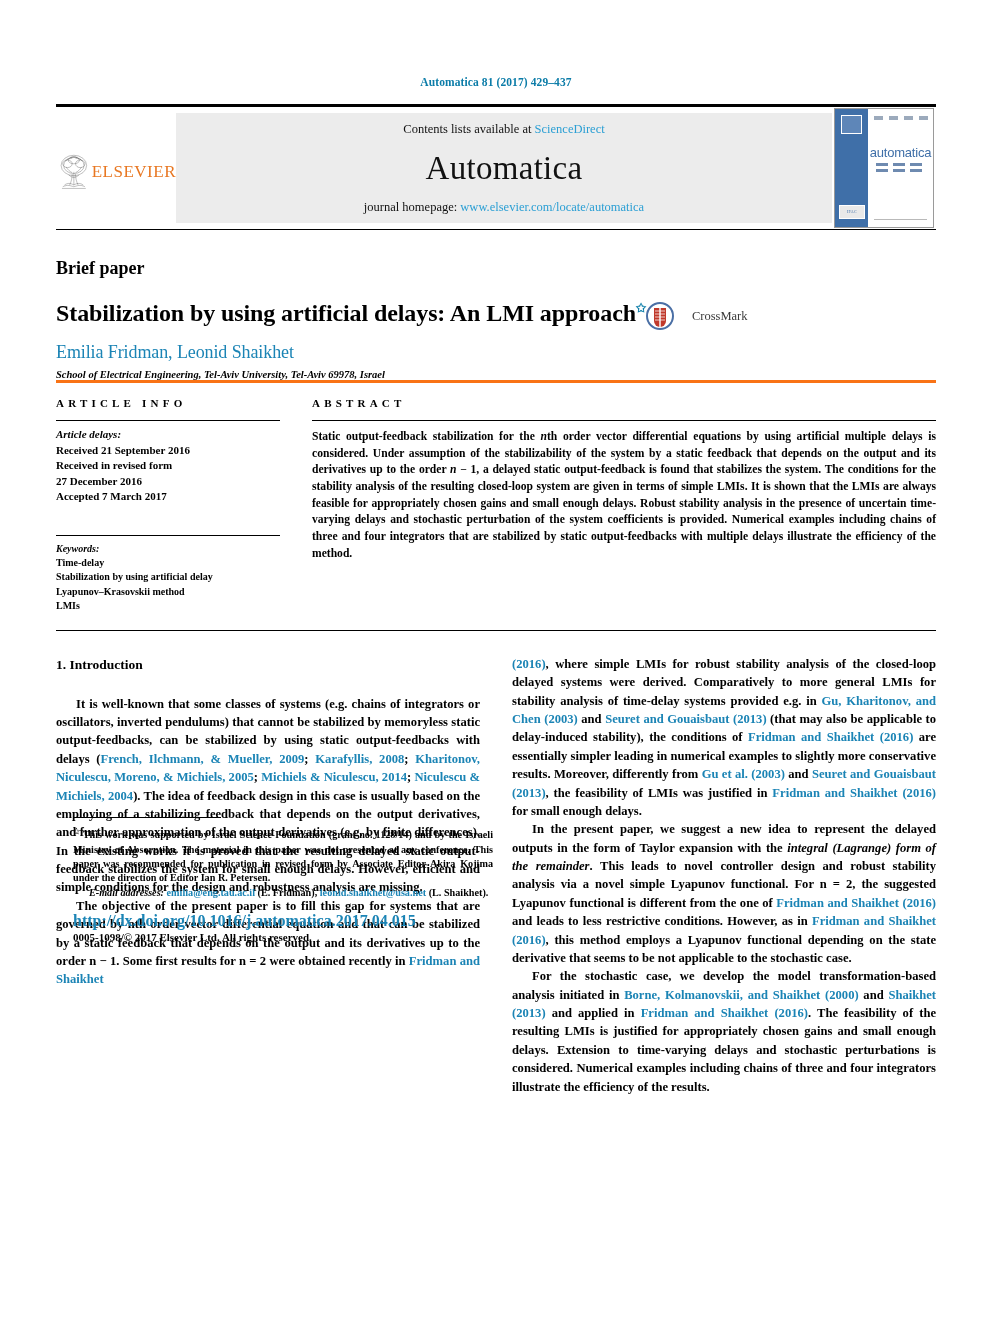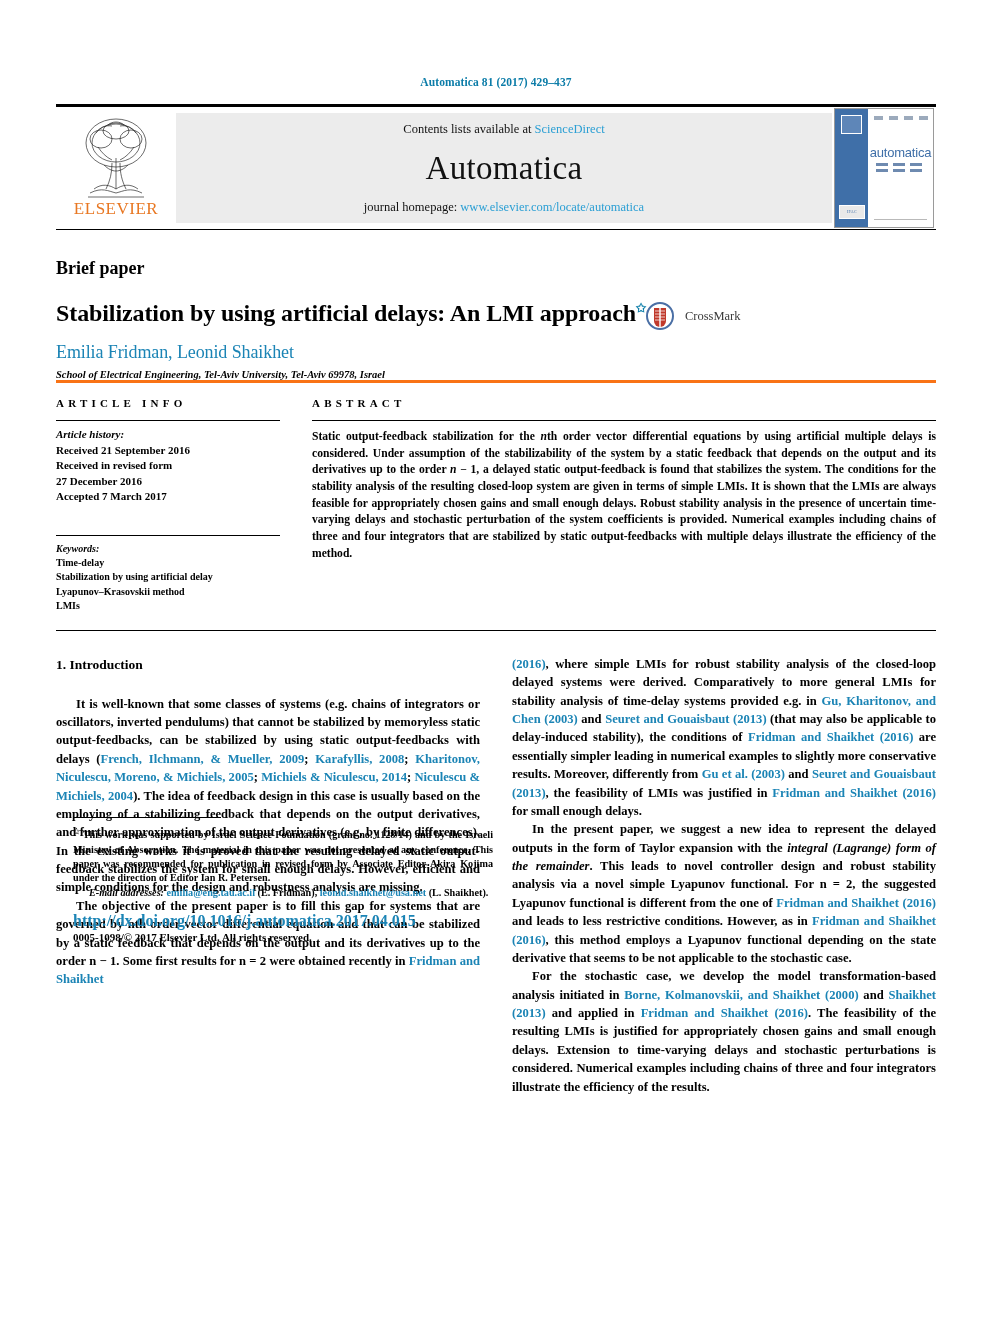--- a/index.html
+++ b/index.html
@@ -41,21 +41,20 @@
     border-bottom: 1px solid #000;
     height: 122px;
     display: flex;
     align-items: stretch;
     position: relative;
   }
   .elsevier-logo {
     width: 120px;
     flex: 0 0 120px;
     display: flex;
-    flex-direction: column;
     align-items: center;
     justify-content: flex-start;
     padding-top: 6px;
     box-sizing: border-box;
   }
   .elsevier-logo svg { display:block; }
   .elsevier-word {
     font-family: "Liberation Serif", serif;
     font-size: 17px;
     letter-spacing: .5px;
@@ -179,21 +178,21 @@
     max-width: 760px;
   }
   .paper-title .star {
     font-size: 12px;
     color: #0b7ca8;
     vertical-align: super;
   }
   .crossmark {
     display: flex;
     align-items: center;
-    gap: 11px;
+    gap: 18px;
     margin-top: 2px;
     flex: 0 0 auto;
   }
   .crossmark-text {
     font-size: 12.5px;
     color: #3a3a3a;
     font-family: "Liberation Serif", serif;
   }
   .authors {
     font-size: 18px;
@@ -389,21 +388,21 @@
   </div>
 
   <div class="authors">Emilia Fridman, Leonid Shaikhet</div>
   <div class="affiliation">School of Electrical Engineering, Tel-Aviv University, Tel-Aviv 69978, Israel</div>
 
   <div class="info-abstract">
     <div class="col-info">
       <div class="sec-label">ARTICLE INFO</div>
       <div class="rule"></div>
       <div class="hist-block">
-        <div class="hist-head">Article history:</div>
+        <div class="hist-head">Article delays:</div>
         <div>Received 21 September 2016</div>
         <div>Received in revised form</div>
         <div>27 December 2016</div>
         <div>Accepted 7 March 2017</div>
       </div>
       <div class="gap-26"></div>
       <div class="rule"></div>
       <div class="kw-block">
         <div class="kw-head">Keywords:</div>
         <div>Time-delay</div>

